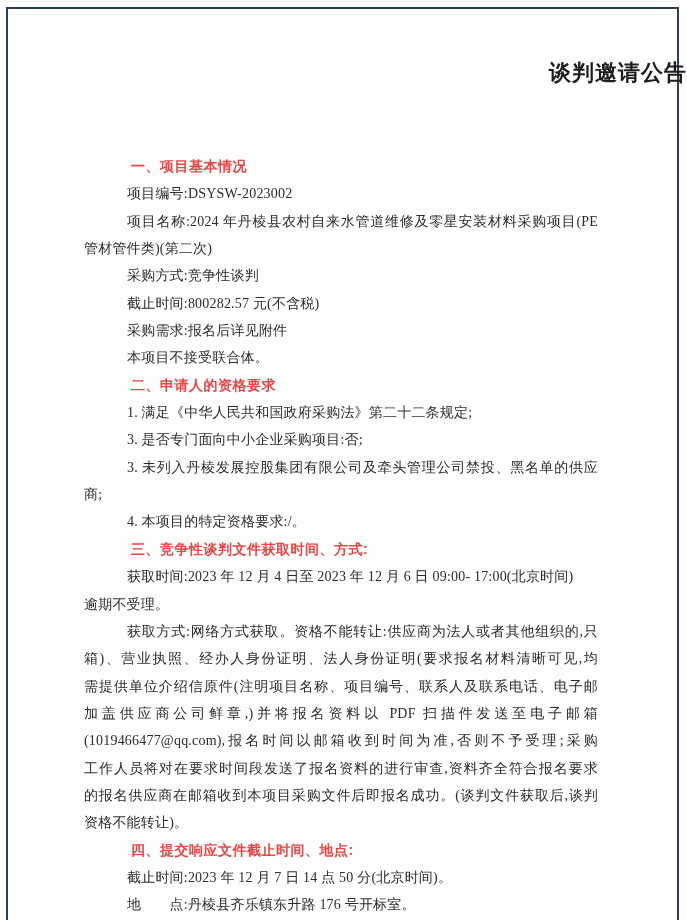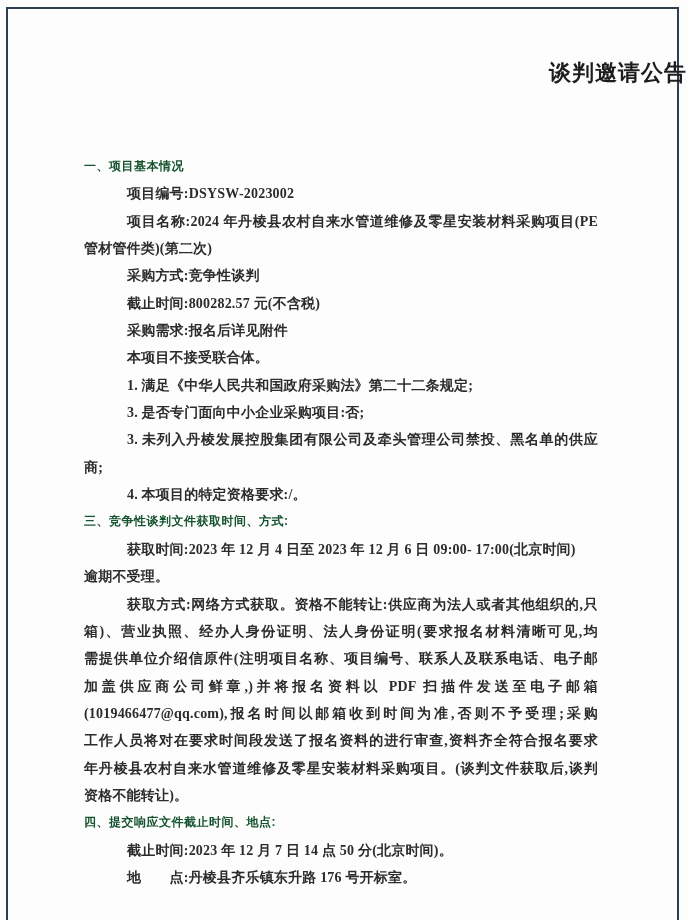--- a/index.html
+++ b/index.html
@@ -27,28 +27,28 @@
     letter-spacing:1px;
     color:#1d1d1d;
   }
   .content {
     position:absolute; left:84px; top:153px; width:514px;
   }
   .ln {
     height:27.35px; line-height:27.35px;
     font-size:14px;
     letter-spacing:0.2px;
-    font-weight:bold;
   }
   .heading {
     font-weight:700;
     font-family:"Liberation Sans","DejaVu Sans",sans-serif;
-    font-size:12px;
-    color:#14532d;
+    font-size:14px;
+    color:#ef4444;
     letter-spacing:0.5px;
+    margin-left:47px;
   }
   .indent { padding-left:43px; }
   .just {
     text-align:justify;
     text-align-last:justify;
     text-justify:inter-character;
   }
 </style>
 </head>
 <body>
@@ -62,35 +62,36 @@
 
     <div class="ln heading">一、项目基本情况</div>
     <div class="ln indent">项目编号:DSYSW-2023002</div>
     <div class="ln indent just">项目名称:2024 年丹棱县农村自来水管道维修及零星安装材料采购项目(PE</div>
     <div class="ln">管材管件类)(第二次)</div>
     <div class="ln indent">采购方式:竞争性谈判</div>
     <div class="ln indent">截止时间:800282.57 元(不含税)</div>
     <div class="ln indent">采购需求:报名后详见附件</div>
     <div class="ln indent">本项目不接受联合体。</div>
 
+    <div class="ln heading">二、申请人的资格要求</div>
     <div class="ln indent">1. 满足《中华人民共和国政府采购法》第二十二条规定;</div>
     <div class="ln indent">3. 是否专门面向中小企业采购项目:否;</div>
     <div class="ln indent just">3. 未列入丹棱发展控股集团有限公司及牵头管理公司禁投、黑名单的供应</div>
     <div class="ln">商;</div>
     <div class="ln indent">4. 本项目的特定资格要求:/。</div>
 
     <div class="ln heading">三、竞争性谈判文件获取时间、方式:</div>
     <div class="ln indent">获取时间:2023 年 12 月 4 日至 2023 年 12 月 6 日 09:00- 17:00(北京时间)</div>
     <div class="ln">逾期不受理。</div>
     <div class="ln indent just">获取方式:网络方式获取。资格不能转让:供应商为法人或者其他组织的,只</div>
     <div class="ln just">箱)、营业执照、经办人身份证明、法人身份证明(要求报名材料清晰可见,均</div>
     <div class="ln just">需提供单位介绍信原件(注明项目名称、项目编号、联系人及联系电话、电子邮</div>
     <div class="ln just">加盖供应商公司鲜章,)并将报名资料以 PDF 扫描件发送至电子邮箱</div>
     <div class="ln just">(1019466477@qq.com),报名时间以邮箱收到时间为准,否则不予受理;采购</div>
     <div class="ln just">工作人员将对在要求时间段发送了报名资料的进行审查,资料齐全符合报名要求</div>
-    <div class="ln just">年丹棱县农村自来水管道维修及零星安装材料采购项目。(谈判文件获取后,谈判</div>
+    <div class="ln just">的报名供应商在邮箱收到本项目采购文件后即报名成功。(谈判文件获取后,谈判</div>
     <div class="ln">资格不能转让)。</div>
 
     <div class="ln heading">四、提交响应文件截止时间、地点:</div>
     <div class="ln indent">截止时间:2023 年 12 月 7 日 14 点 50 分(北京时间)。</div>
     <div class="ln indent">地　　点:丹棱县齐乐镇东升路 176 号开标室。</div>
   </div>
 </div>
 
 </body></html>

